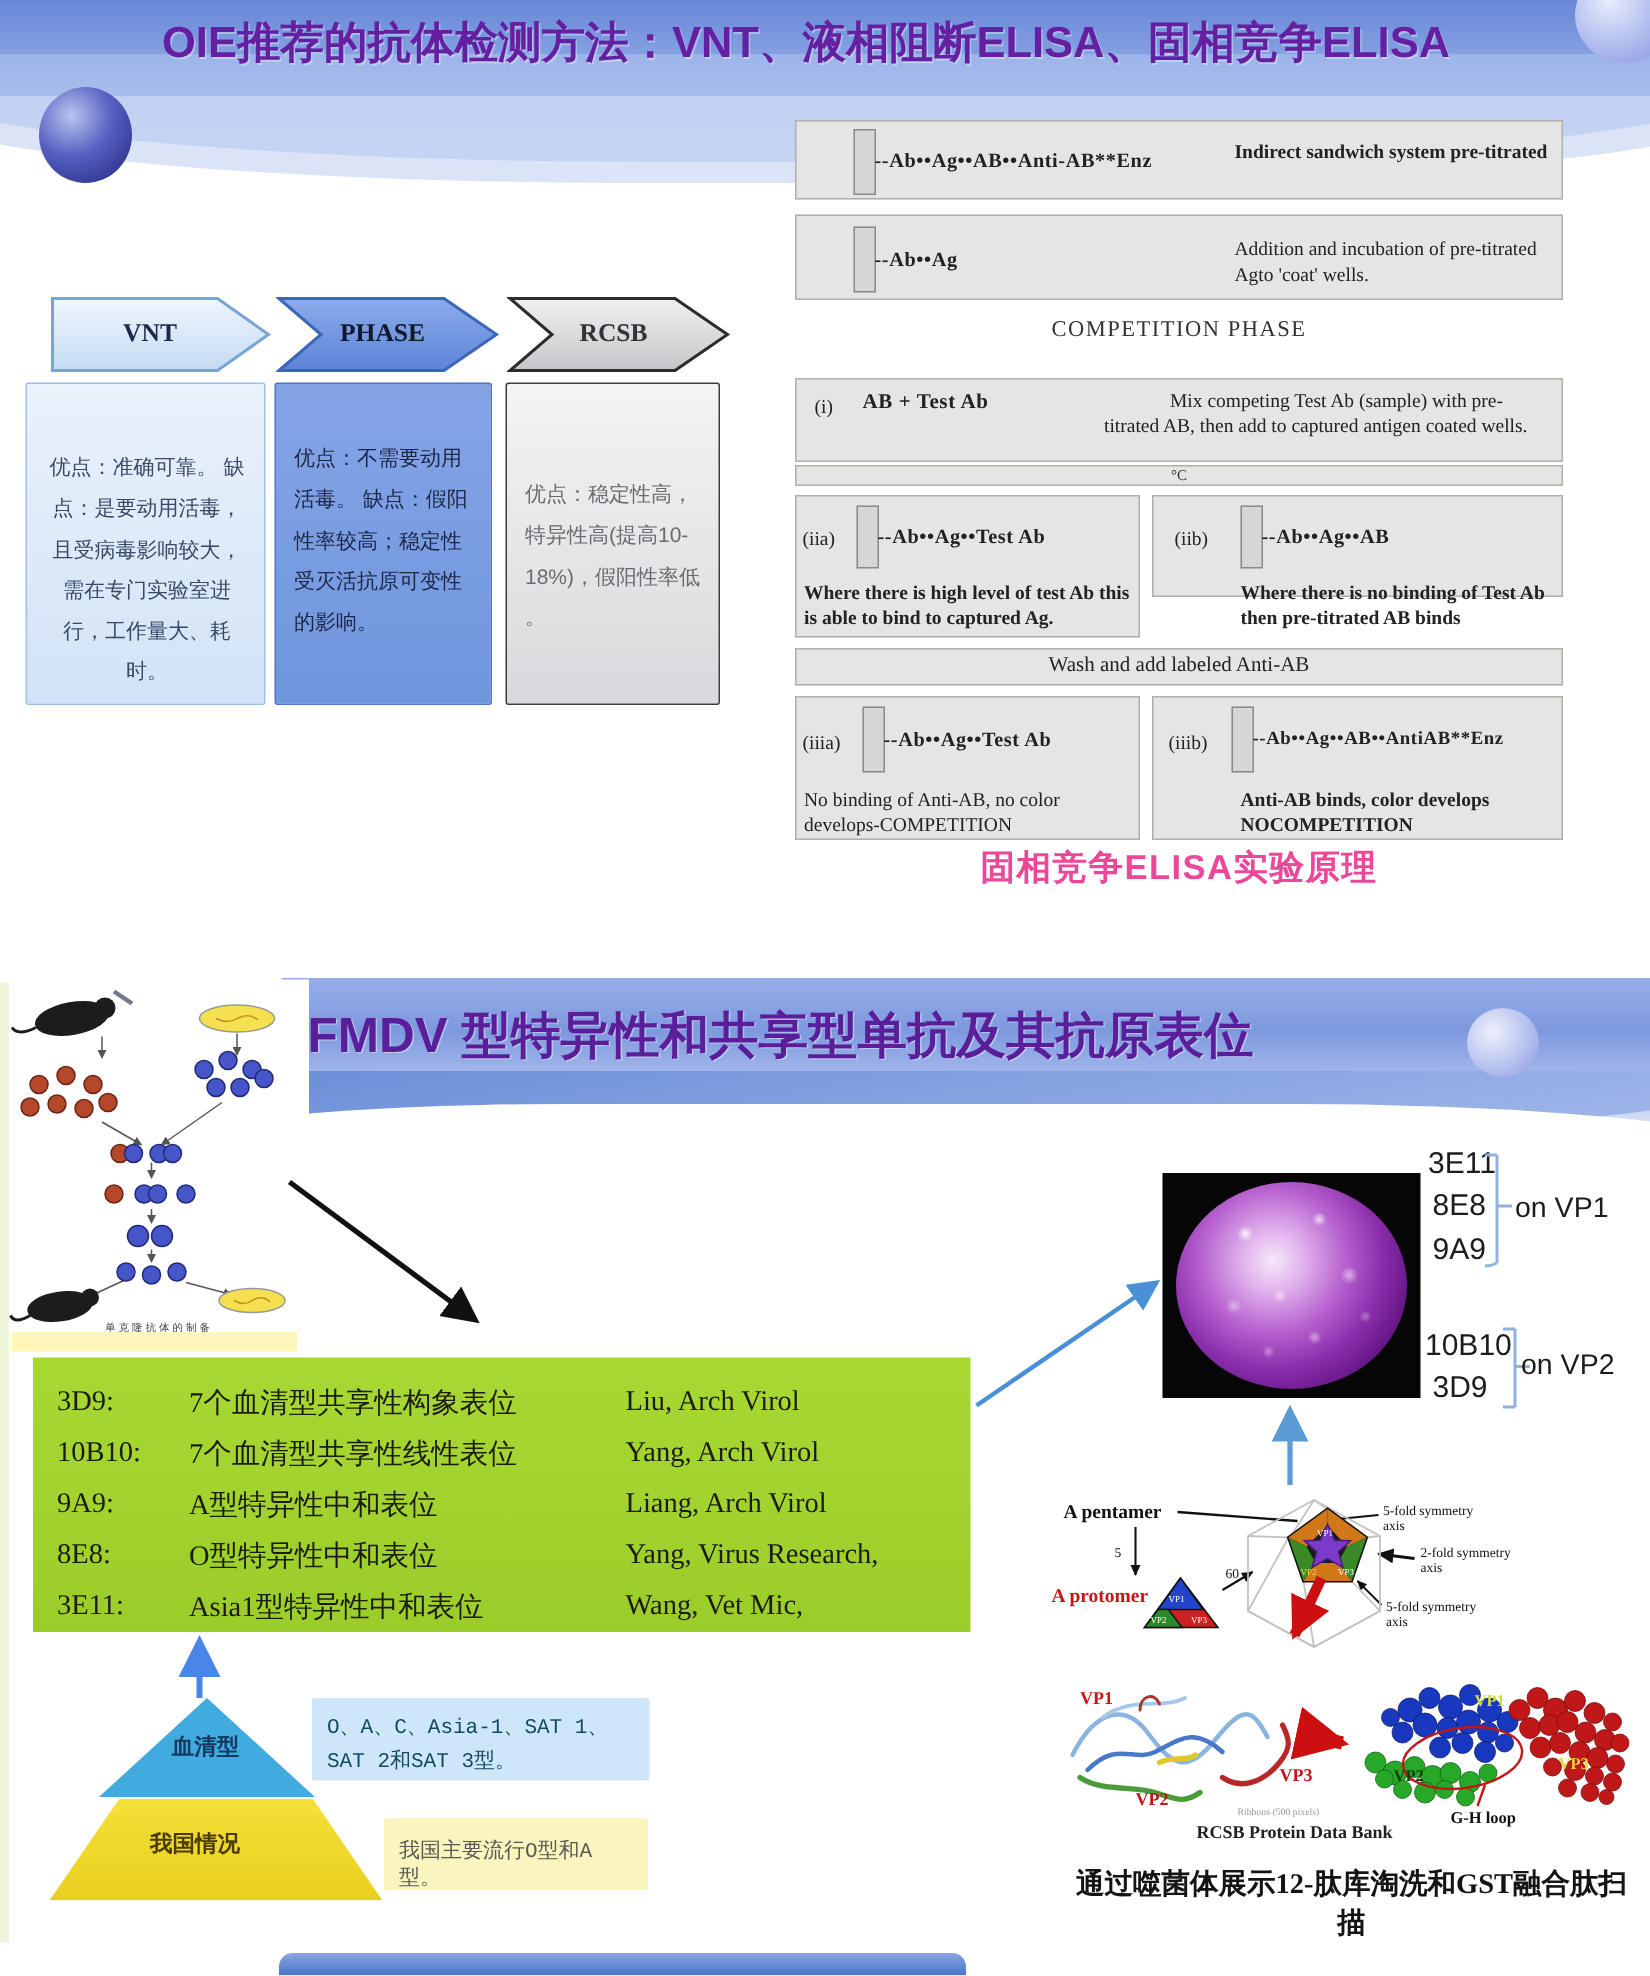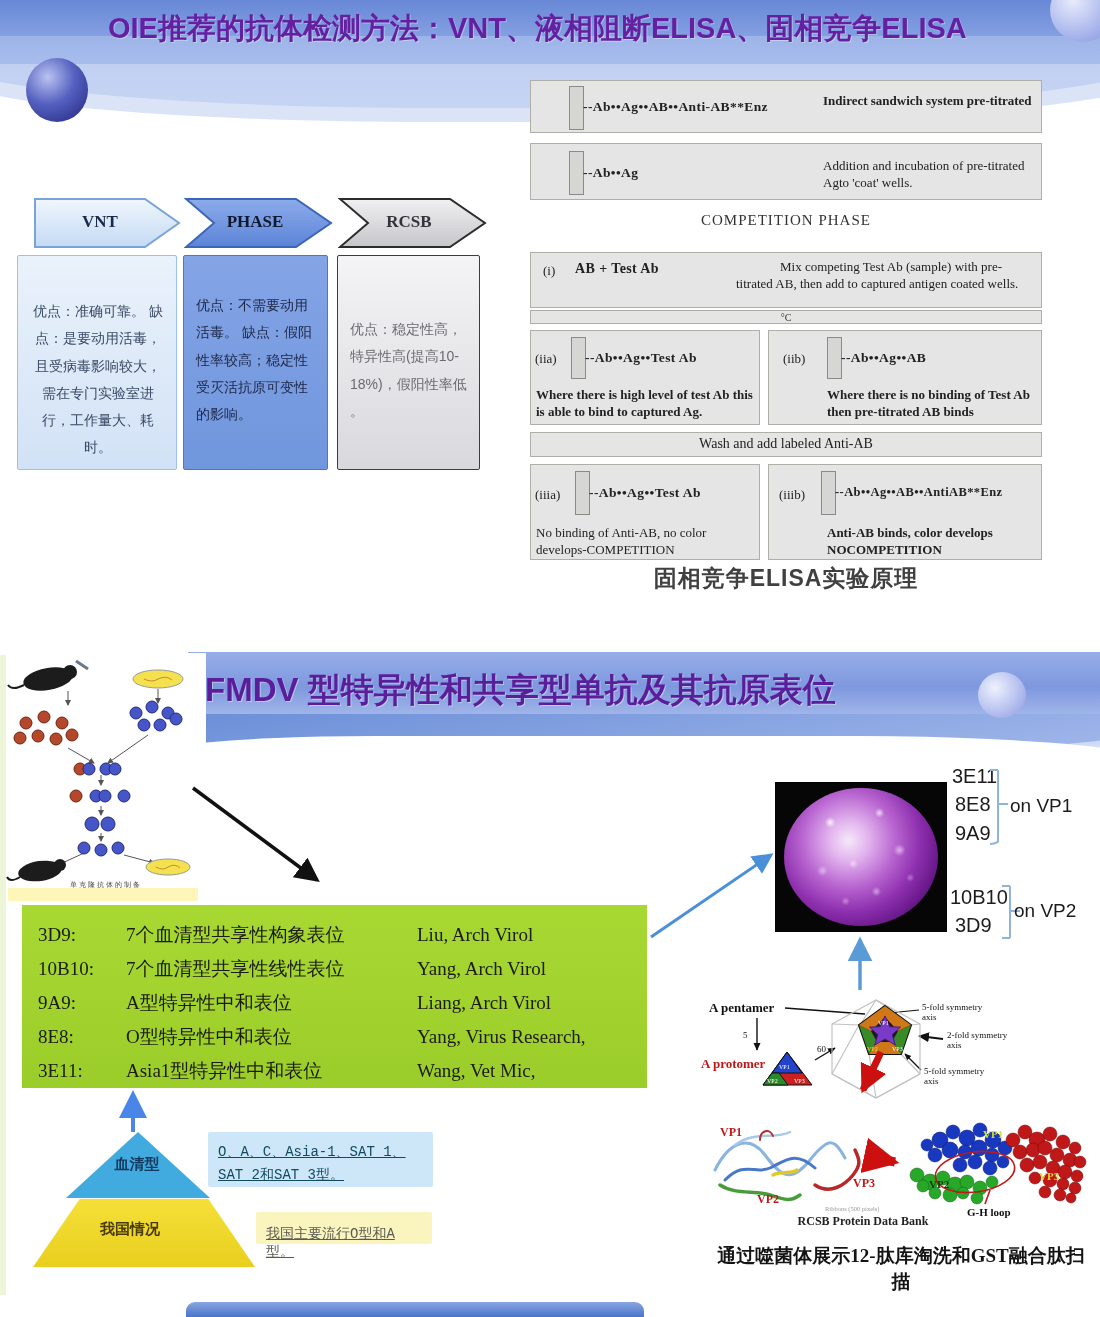--- a/index.html
+++ b/index.html
@@ -1,20 +1,20 @@
 <!DOCTYPE html>
 <html><head>
 <meta charset="utf-8">
 <style>
   html,body{margin:0;padding:0;background:#fff;}
   .canvas{position:relative;width:1100px;height:1317px;background:#fff;overflow:hidden;
           font-family:"Liberation Sans","DejaVu Sans",sans-serif;}
   .abs{position:absolute;}
   .serif{font-family:"Liberation Serif","DejaVu Serif",serif;}
-  .mono{font-family:"Liberation Mono","DejaVu Sans Mono",monospace;text-decoration:underline;}
+  .mono{font-family:"Liberation Mono","DejaVu Sans Mono",monospace;}
 
   
   .s1-header{position:absolute;left:0;top:0;width:1100px;height:140px;overflow:hidden;}
   .s1-band{position:absolute;left:0;top:0;width:1100px;height:60px;
            background:linear-gradient(180deg,#6888d6 0%,#84a0e2 60%,#93ace6 100%);}
   .s1-wave1{position:absolute;left:-70px;top:36px;width:1280px;height:72px;
             background:linear-gradient(180deg,#9db4e9,#b9cbf1);
             border-radius:0 0 48% 52% / 0 0 95px 70px;}
   .s1-wave2{position:absolute;left:-50px;top:64px;width:1240px;height:58px;background:#ccd9f4;
             border-radius:0 0 50% 50% / 0 0 75px 60px;opacity:.7;}
@@ -40,21 +40,21 @@
 
   
   .elisa{position:absolute;left:530px;top:80px;width:512px;height:520px;
          font-family:"Liberation Serif","DejaVu Serif",serif;color:#222;}
   .e-box{position:absolute;background:#e5e5e5;border:1px solid #b0aea8;box-sizing:border-box;}
   .well{position:absolute;width:13px;background:#d6d6d4;border:1px solid #8a8a86;}
   .formula{position:absolute;font-weight:bold;font-size:13.5px;letter-spacing:.4px;white-space:nowrap;}
   .edesc{position:absolute;font-size:13px;line-height:1.3;}
   .elabel{position:absolute;font-size:13px;}
   .e-caption{position:absolute;left:530px;top:563px;width:512px;text-align:center;
-             font-size:23px;font-weight:bold;color:#404040;letter-spacing:1px;}
+             font-size:23px;font-weight:bold;color:#ec4899;letter-spacing:1px;}
 
   
   .s2-header{position:absolute;left:188px;top:652px;width:912px;height:126px;overflow:hidden;}
   .s2-band{position:absolute;left:0;top:0;right:0;height:100px;
            background:linear-gradient(180deg,#96aee8 0%,#7e98de 35%,#a9bdec 70%,#dde6f8 100%);}
   .s2-wavestripe{position:absolute;left:-60px;top:62px;width:1060px;height:40px;
                  background:linear-gradient(90deg,#5f86d4,#9ab2e8);
                  border-radius:0 0 50% 50% / 0 0 60px 42px;opacity:.85;}
   .s2-wavewhite{position:absolute;left:-90px;top:84px;width:1100px;height:70px;background:#fff;
                 border-radius:45% 55% 0 0 / 55px 70px;}
@@ -89,21 +89,21 @@
 
   
   .pyr-top{left:66px;top:1132px;width:144px;height:66px;background:#41aade;
            clip-path:polygon(50% 0,100% 100%,0 100%);}
   .pyr-bottom{left:33px;top:1199px;width:222px;height:68px;background:linear-gradient(180deg,#f5e03a,#eed categorical?,#e9cf1d);
               background:linear-gradient(180deg,#f5e03a,#e9cf1d);
               clip-path:polygon(21% 0,79% 0,100% 100%,0 100%);}
   .pyr-lab{font-size:15px;font-weight:bold;}
   .note-blue{left:208px;top:1132px;width:225px;height:55px;background:#cde7f8;border-radius:2px;
              box-sizing:border-box;padding:9px 10px;font-size:14px;line-height:1.65;color:#134a63;}
-  .note-yellow{left:256px;top:1212px;width:176px;height:32px;background:#faf4bf;border-radius:2px;
+  .note-yellow{left:256px;top:1212px;width:176px;height:48px;background:#faf4bf;border-radius:2px;
                box-sizing:border-box;padding:13px 10px;font-size:14px;color:#5a5a52;}
 
   
   .struct{position:absolute;left:695px;top:990px;width:405px;height:252px;}
   .st-txt{position:absolute;font-family:"Liberation Serif","DejaVu Serif",serif;}
   .tiny{font-size:6px;line-height:1;}
 
   .s2-caption{left:715px;top:1243px;width:372px;text-align:center;font-size:19px;color:#141414;
               font-family:"Liberation Serif","DejaVu Serif",serif;font-weight:bold;}
 
@@ -185,21 +185,21 @@
     <div class="e-box" style="left:0;top:230px;width:512px;height:14px">
       <div class="abs" style="left:0;top:1px;width:100%;text-align:center;font-size:10px;color:#333">°C</div>
     </div>
 
     <div class="e-box" style="left:0;top:250px;width:230px;height:95px">
       <div class="elabel" style="left:4px;top:20px">(iia)</div>
       <div class="well" style="left:40px;top:6px;height:40px"></div>
       <div class="formula" style="left:54px;top:19px">--Ab••Ag••Test Ab</div>
       <div class="edesc" style="left:5px;top:56px;width:218px;font-weight:bold">Where there is high level of test Ab this is able to bind to captured Ag.</div>
     </div>
-    <div class="e-box" style="left:238px;top:250px;width:274px;height:95px">
+    <div class="e-box" style="left:238px;top:250px;width:274px;height:68px">
       <div class="elabel" style="left:14px;top:20px">(iib)</div>
       <div class="well" style="left:58px;top:6px;height:40px"></div>
       <div class="formula" style="left:72px;top:19px">--Ab••Ag••AB</div>
       <div class="edesc" style="left:58px;top:56px;width:210px;font-weight:bold">Where there is no binding of Test Ab then pre-titrated AB binds</div>
     </div>
 
     <div class="e-box" style="left:0;top:352px;width:512px;height:25px">
       <div class="abs" style="left:0;top:3px;width:100%;text-align:center;font-size:14px">Wash and add labeled Anti-AB</div>
     </div>
 

